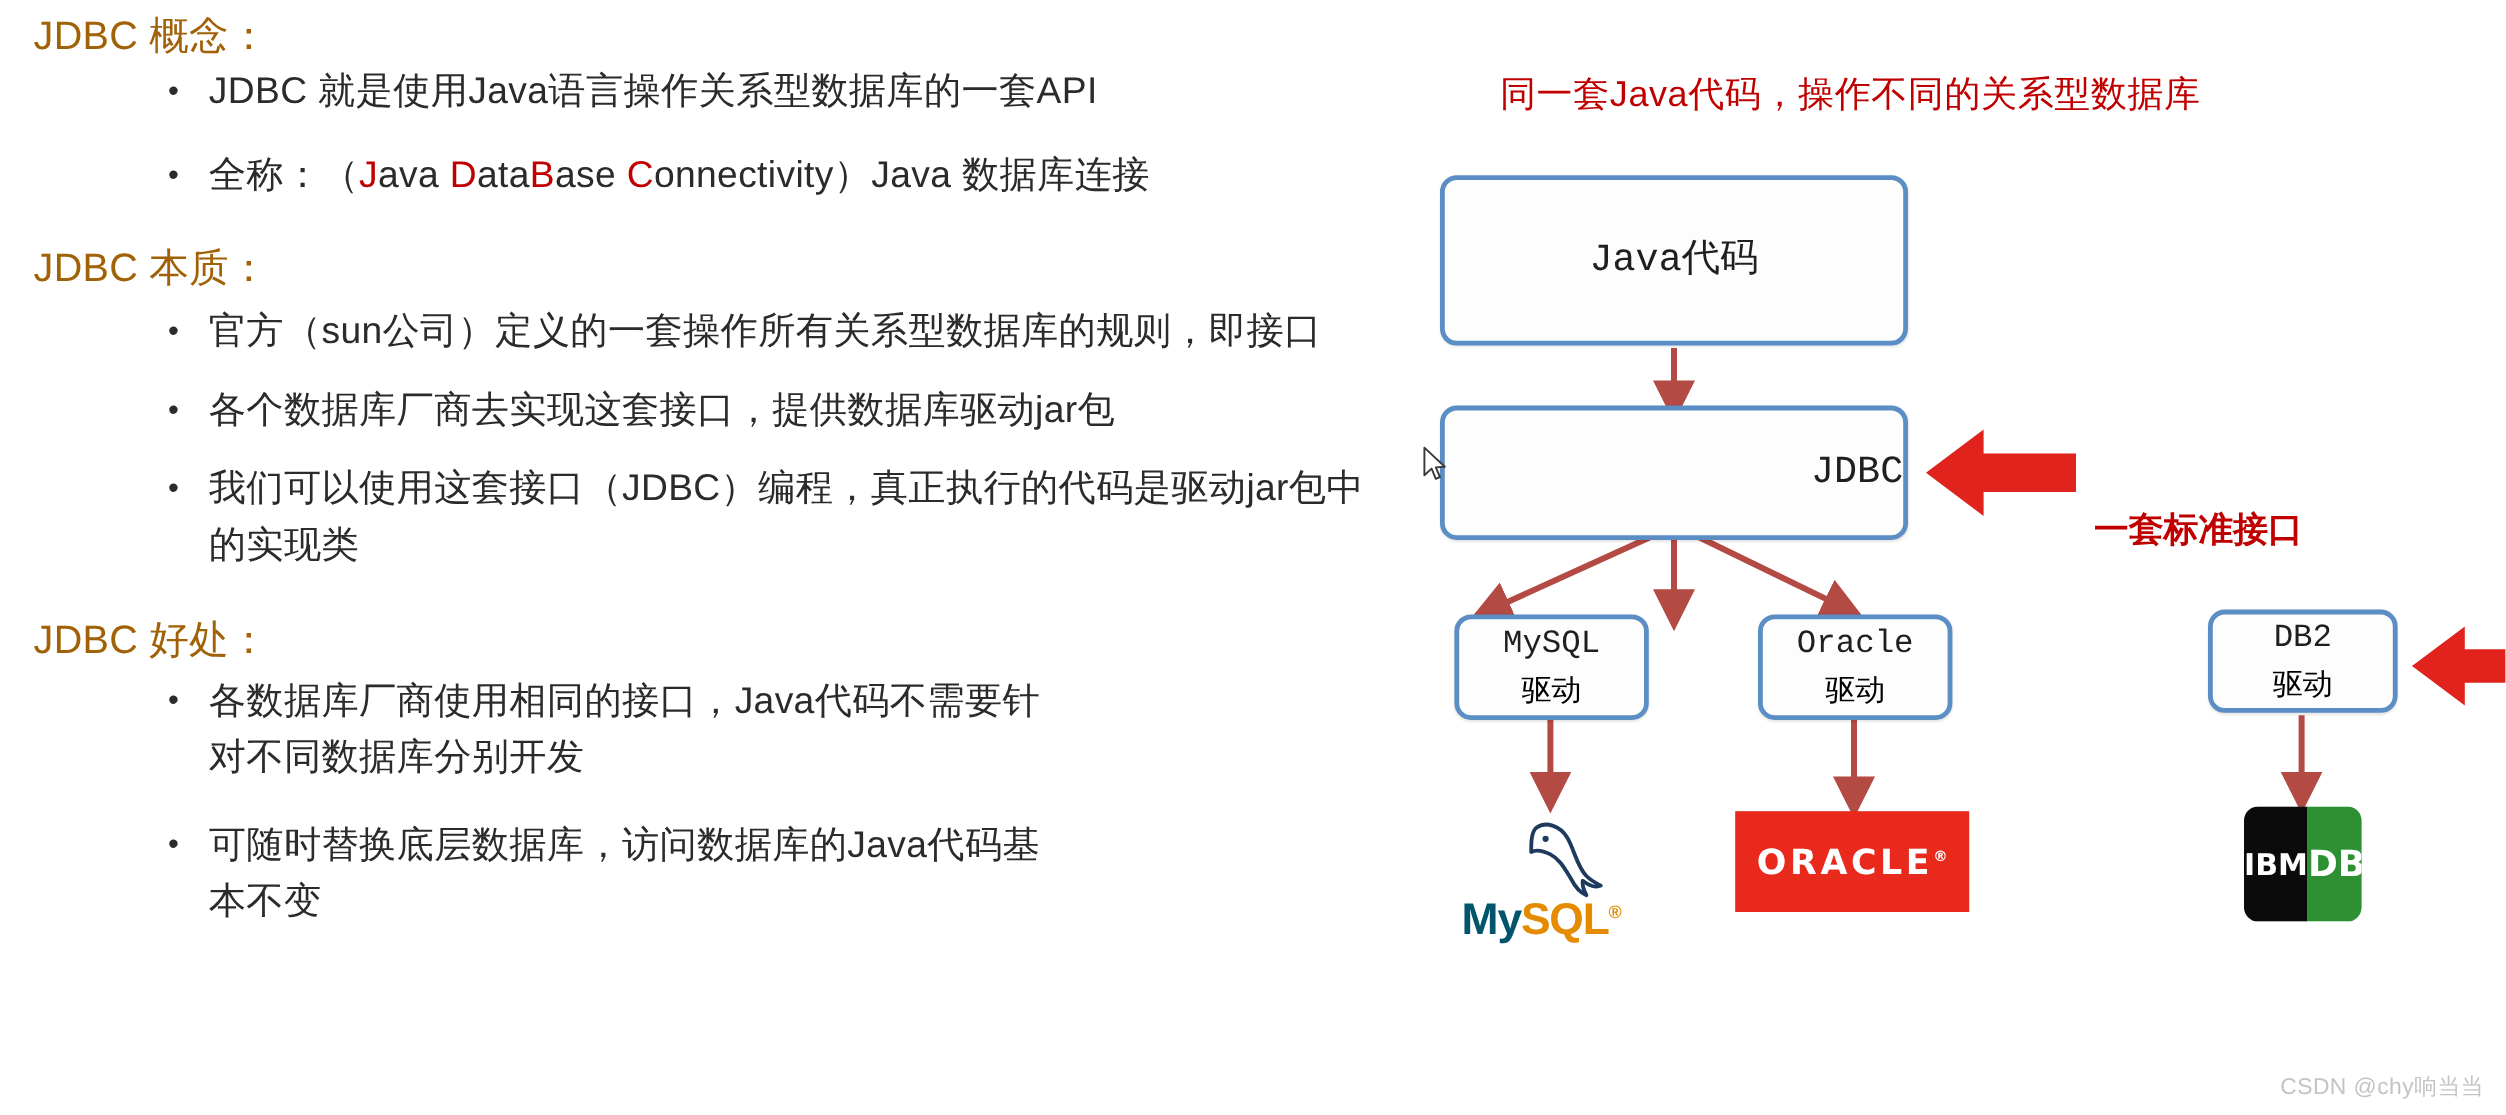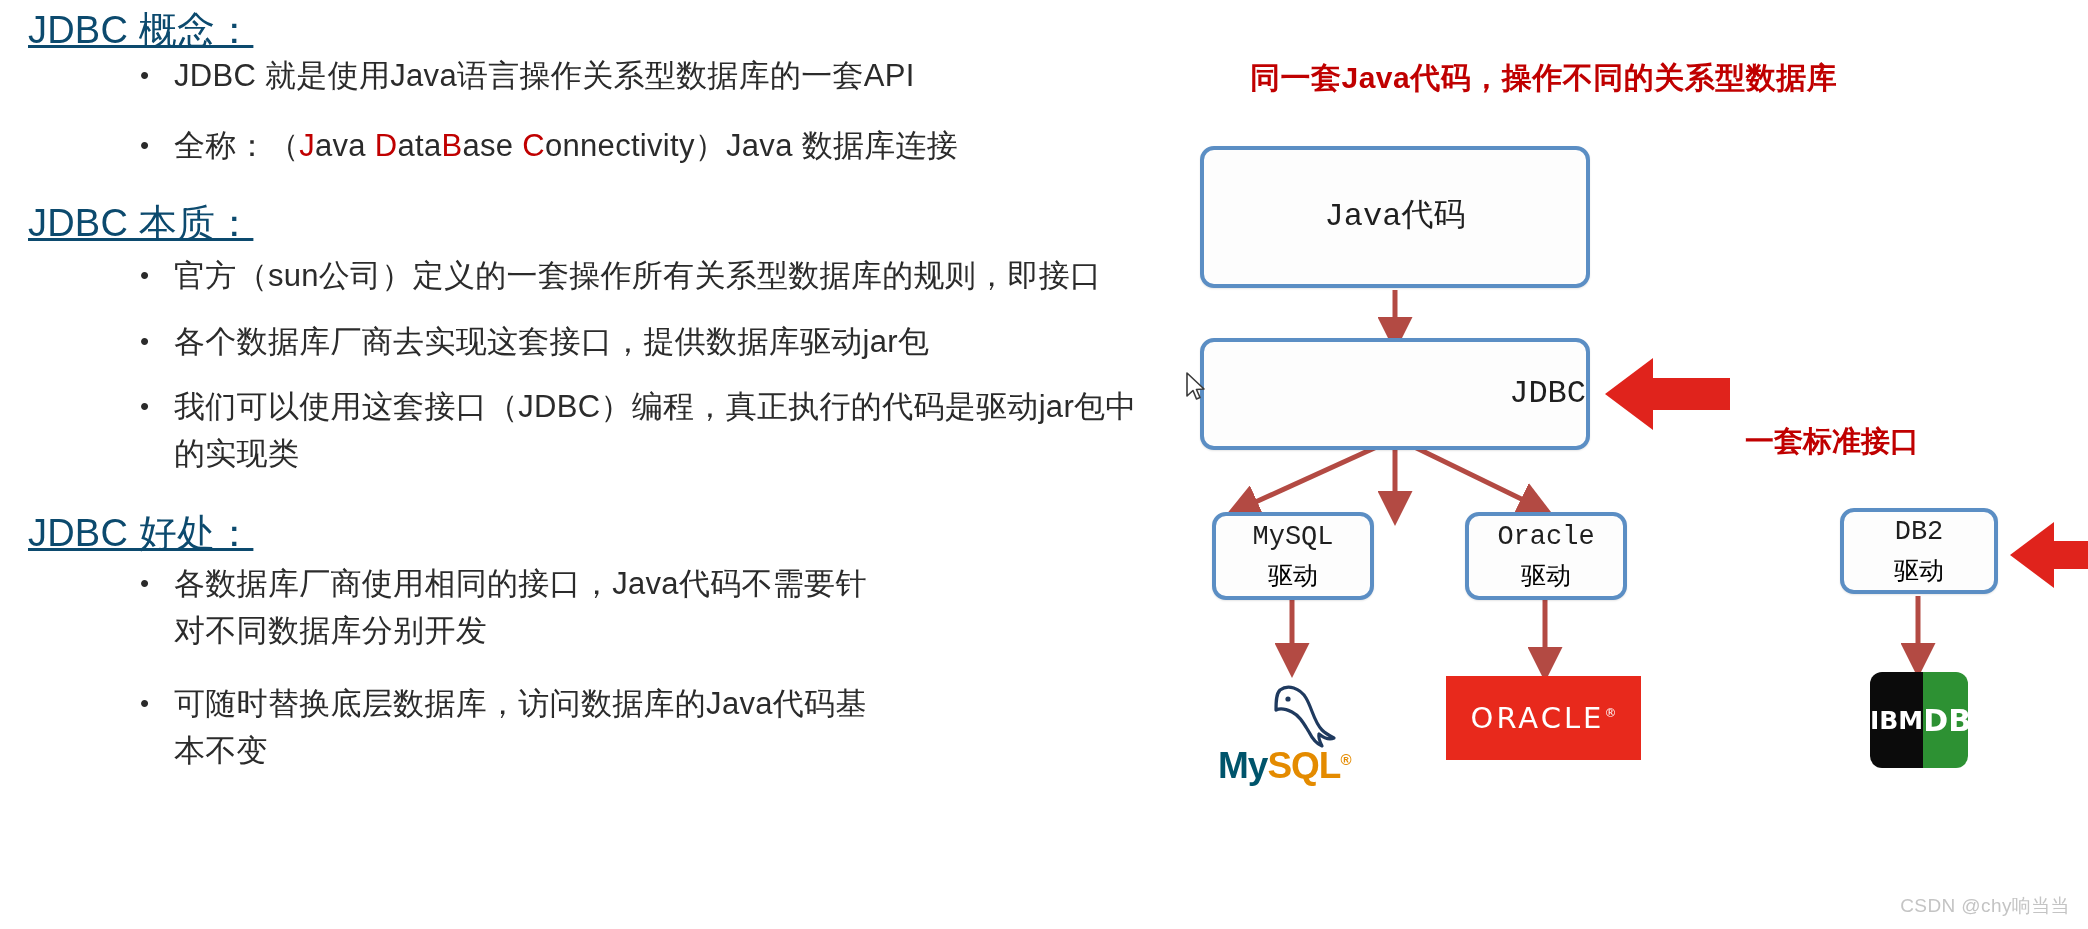--- a/index.html
+++ b/index.html
@@ -20,26 +20,25 @@
   
   #left-column {
     position: absolute;
     left: 0;
     top: 0;
     width: 1180px;
     height: 929px;
   }
   .section-heading {
     position: absolute;
-    font-size: 38px;
+    font-size: 33px;
     line-height: 40px;
-    color: #0c4a6e;
+    color: #a16207;
     white-space: nowrap;
     letter-spacing: 0.2px;
-    text-decoration: underline;
   }
   .bullet-row {
     position: absolute;
     display: flex;
     align-items: flex-start;
     font-size: 31px;
     line-height: 47px;
     color: #2b2b2b;
   }
   .bullet-dot {
@@ -64,21 +63,21 @@
     left: 1180px;
     top: 0;
     width: 908px;
     height: 929px;
   }
   #diagram-title {
     position: absolute;
     left: 70px;
     top: 58px;
     font-size: 30px;
-    font-weight: bold;
+    font-weight: normal;
     color: #c00000;
     white-space: nowrap;
     letter-spacing: 0.5px;
   }
   .node-box {
     position: absolute;
     box-sizing: border-box;
     border: 4px solid #5b8ec4;
     border-radius: 14px;
     background: #fdfdfd;
@@ -150,21 +149,21 @@
     width: 195px;
     height: 84px;
     background: #e8291c;
     display: flex;
     align-items: center;
     justify-content: center;
   }
   #oracle-wordmark {
     color: #ffffff;
     font-size: 29px;
-    font-weight: normal;
+    font-weight: bold;
     letter-spacing: 3px;
     font-family: "DejaVu Sans", sans-serif;
   }
   #oracle-wordmark .reg { font-size: 12px; vertical-align: super; letter-spacing: 0; }
 
   #db2-logo {
     left: 690px;
     top: 672px;
     width: 98px;
     height: 96px;

